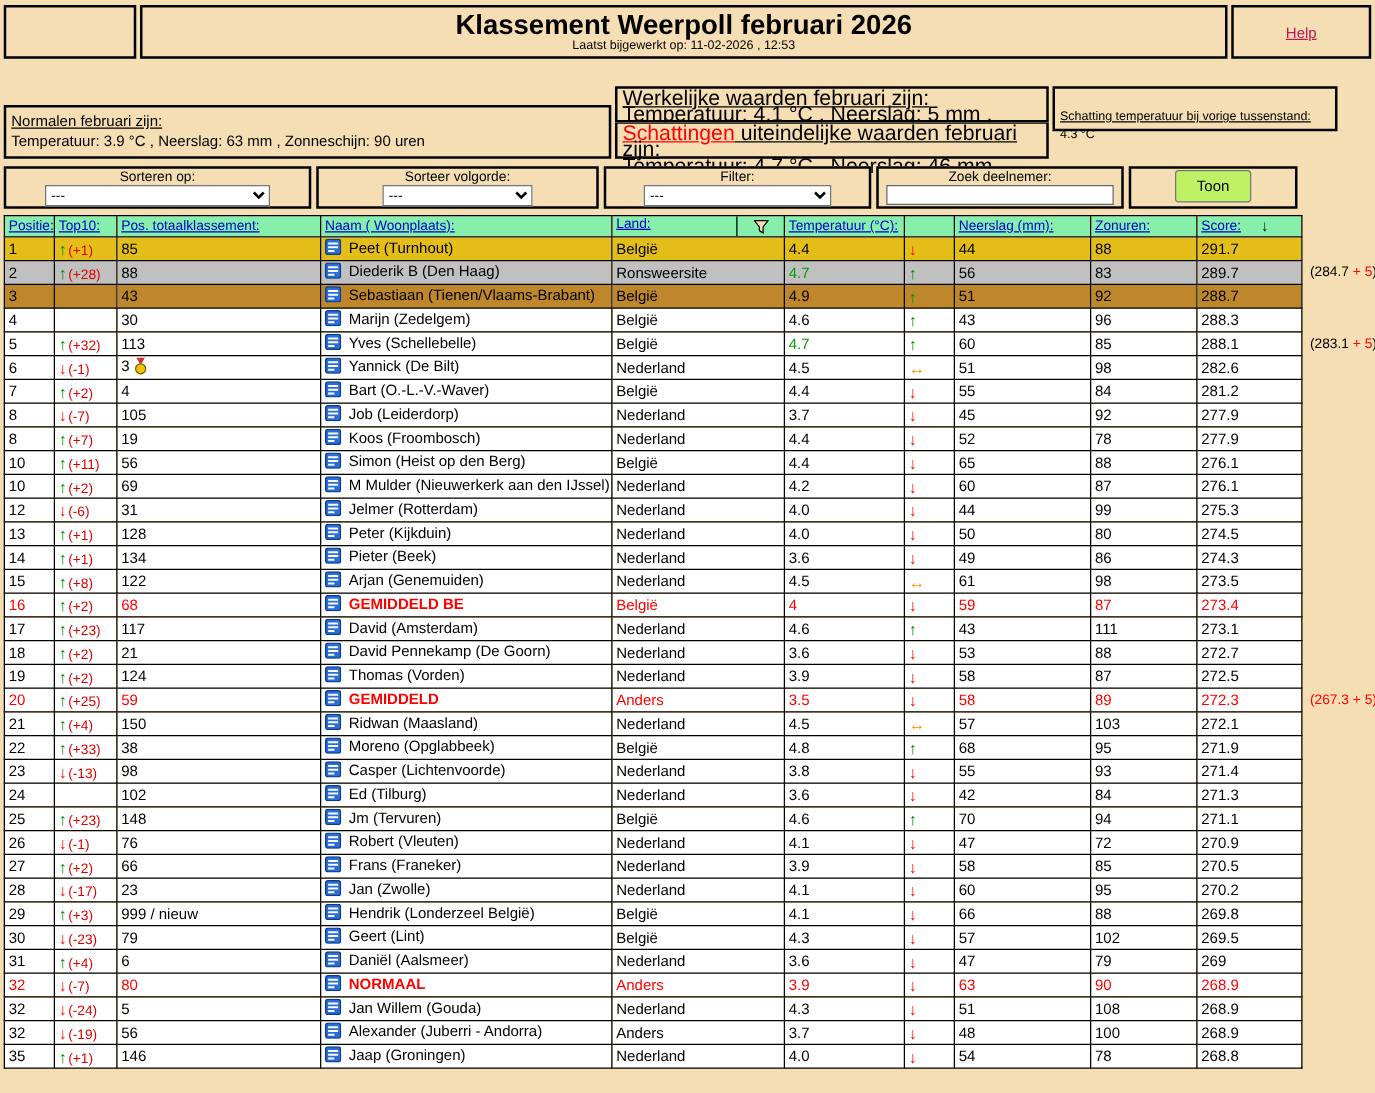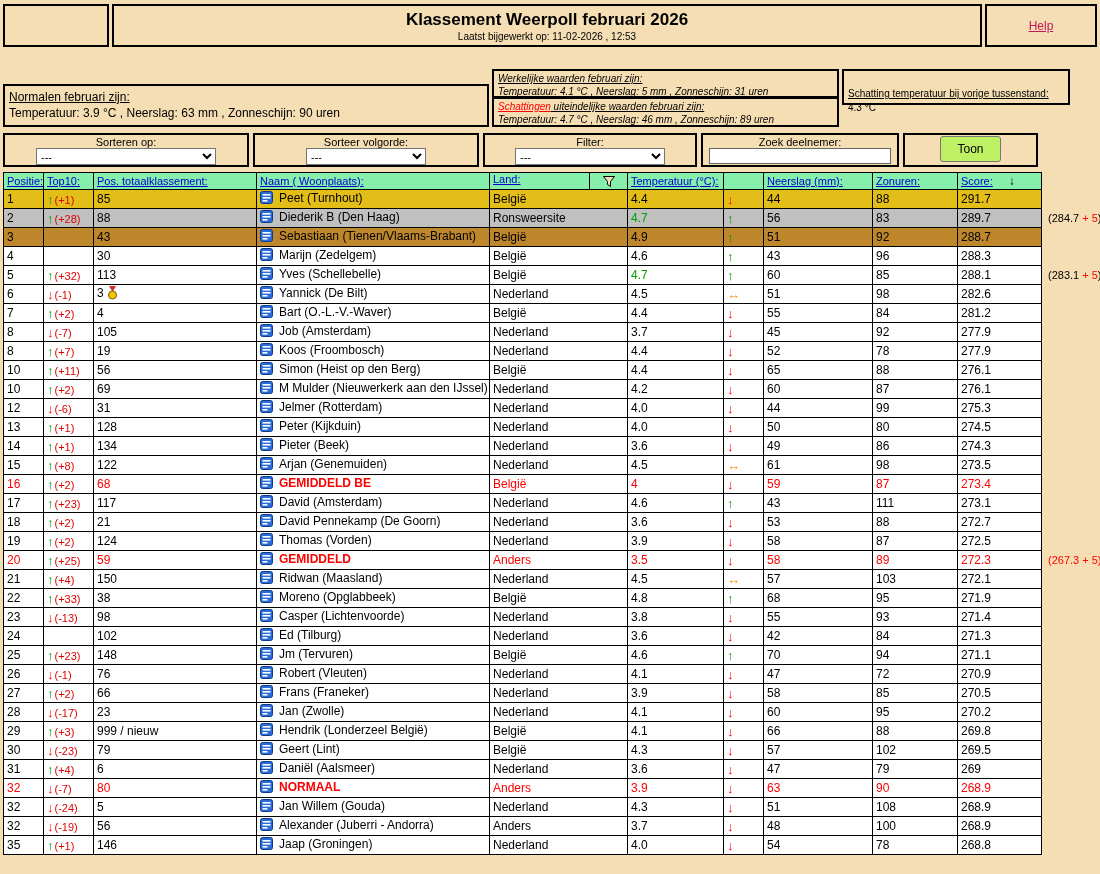--- a/index.html
+++ b/index.html
@@ -10,30 +10,30 @@
     font-family: "Liberation Sans", sans-serif;
     font-size: 12px; color: #000;
   }
   .page { padding: 4px 3px 0 3px; }
   .box { border: 2px solid #000; background: #F5DEB3; }
 
   
   .topbar { display: flex; gap: 3px; height: 43px; }
   .logo-box { width: 106px; }
   .title-box { flex: 1; text-align: center; padding-top: 4px; }
-  .title { font-size: 17px; font-weight: bold; line-height: 19px; }
+  .title { font-size: 22px; font-weight: bold; line-height: 19px; }
   .subtitle { font-size: 10px; margin-top: 2px; }
   .help-box { width: 112px; display: flex; align-items: center; justify-content: center; }
   .link { color: #be185d; text-decoration: underline; cursor: pointer; }
 
   
   .inforow { display: flex; gap: 3px; margin-top: 22px; align-items: flex-start; }
   .info-normalen { width: 486px; margin-top: 15px; height: 43px; padding: 3px 4px; line-height: 16px; }
   .info-mid { width: 347px; display: flex; flex-direction: column; }
-  .info-mid .box { padding: 1px 4px; font-size: 10px; line-height: 13px; height: 29px; font-style: italic; }
+  .info-mid .box { padding: 1px 4px; font-size: 17px; line-height: 13px; height: 29px; }
   .info-mid .box + .box { margin-top: 0; border-top-width: 1px; }
   .info-vorige { width: 228px; padding: 16px 4px; font-size: 10px; line-height: 14px; height: 31px; }
   .u { text-decoration: underline; }
   .red { color: #FF0000; }
 
   
   .controls { display: flex; gap: 4px; margin-top: 6px; }
   .ctrl { text-align: center; padding: 1px 2px 3px 2px; height: 34px; }
   .ctrl-label { font-size: 11px; line-height: 12px; }
   select { font-size: 11px; height: 17px; background: #fff; }
@@ -317,21 +317,21 @@
         </tr>
         <tr>
           <td>8</td>
           <td><span class="tarw arrow-down">↓</span><span class="delta">(-7)</span></td>
           <td>105</td>
           <td><span class="name-icon"><svg width="13" height="13" viewBox="0 0 13 13">
                 <rect x="0.5" y="0.5" width="12" height="12" rx="2" fill="#2A6DD9" stroke="#0B3C8C"></rect>
                 <rect x="2.5" y="3" width="8" height="1.6" fill="#fff"></rect>
                 <rect x="2.5" y="6" width="8" height="1.6" fill="#fff"></rect>
                 <rect x="2.5" y="9" width="5" height="1.6" fill="#fff"></rect>
-              </svg></span><span class="naam-text">Job (Amsterdam)</span></td>
+              </svg></span><span class="naam-text">Job (Leiderdorp)</span></td>
           <td>Nederland</td>
           <td><span class="">3.7</span></td>
           <td><span class="tarw arrow-down">↓</span></td>
           <td>45</td>
           <td>92</td>
           <td>277.9</td>
           <td class="note-cell"></td>
         </tr>
         <tr>
           <td>8</td>

